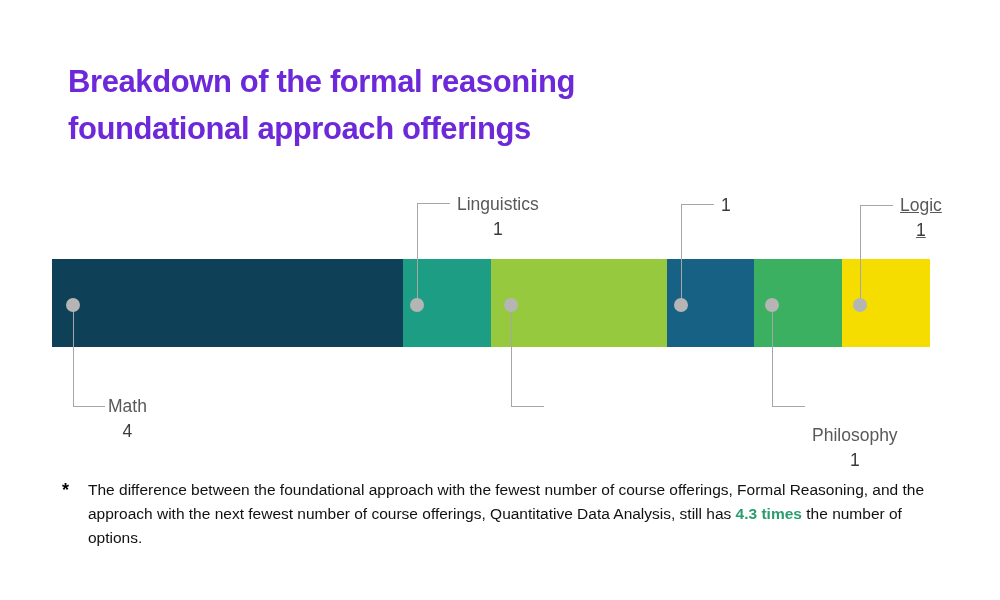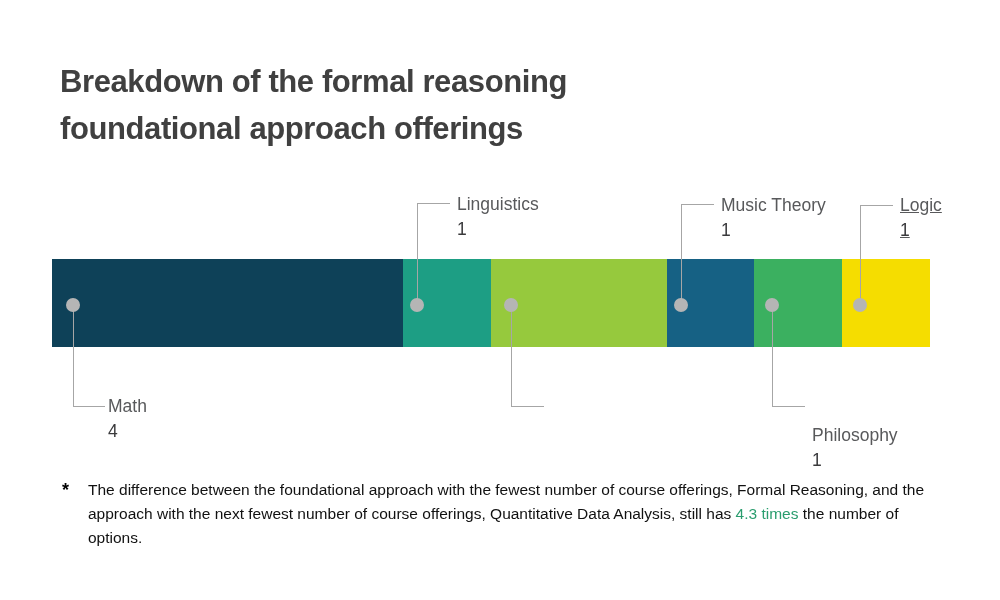--- a/index.html
+++ b/index.html
@@ -16,28 +16,28 @@
   #chart-root {
     position: absolute;
     left: 0; top: 0;
     width: 1000px;
     height: 600px;
   }
 
   
   .title {
     position: absolute;
-    left: 60px;
+    left: 68px;
     top: 58px;
     width: 640px;
     font-size: 31px;
     font-weight: bold;
     line-height: 1.52;
     letter-spacing: -0.4px;
-    color: #404040;
+    color: #6d28d9;
     white-space: pre-line;
   }
 
   
   .bar {
     position: absolute;
     left: 52px;
     top: 259px;
     width: 878px;
     height: 88px;
@@ -71,21 +71,21 @@
     z-index: 2;
   }
 
   
   .callout {
     position: absolute;
     color: #58595b;
     font-size: 17.5px;
     font-weight: 400;
     line-height: 1.45;
-    text-align: left;
+    text-align: center;
     white-space: nowrap;
     z-index: 3;
   }
   .callout .cname { display: block; }
   .callout .cval  { display: block; color: #3a3a3c; }
 
   
   .footnote {
     position: absolute;
     left: 62px;
@@ -104,21 +104,21 @@
     flex: 0 0 26px;
   }
   .fn-body {
     font-size: 15.5px;
     line-height: 24px;
     color: #111111;
     max-width: 860px;
   }
   .fn-hl {
     color: #2a9d6e;
-    font-weight: normal;
+    font-weight: bold;
     text-align: center;
   }
 </style>
 </head>
 <body>
 
 <div id="chart-root">
 
   <div class="title">Breakdown of the formal reasoning
 foundational approach offerings</div>
@@ -149,21 +149,20 @@
   </div>
 
   <div class="leader-v" style="left:511px;top:305px;height:101px;"></div>
   <div class="leader-h" style="left:511px;top:406px;width:33px;"></div>
   <div class="dot" style="left:504px;"></div>
 
   <div class="leader-v" style="left:681px;top:204px;height:101px;"></div>
   <div class="leader-h" style="left:681px;top:204px;width:33px;"></div>
   <div class="dot" style="left:674px;"></div>
   <div class="callout" style="left:721px;top:193px;">
-    <span class="cname">Music Theory</span>
     <span class="cval">1</span>
   </div>
 
   <div class="leader-v" style="left:772px;top:305px;height:101px;"></div>
   <div class="leader-h" style="left:772px;top:406px;width:33px;"></div>
   <div class="dot" style="left:765px;"></div>
   <div class="callout" style="left:812px;top:394px;margin-top:29px;">
     <span class="cname">Philosophy</span>
     <span class="cval">1</span>
   </div>

